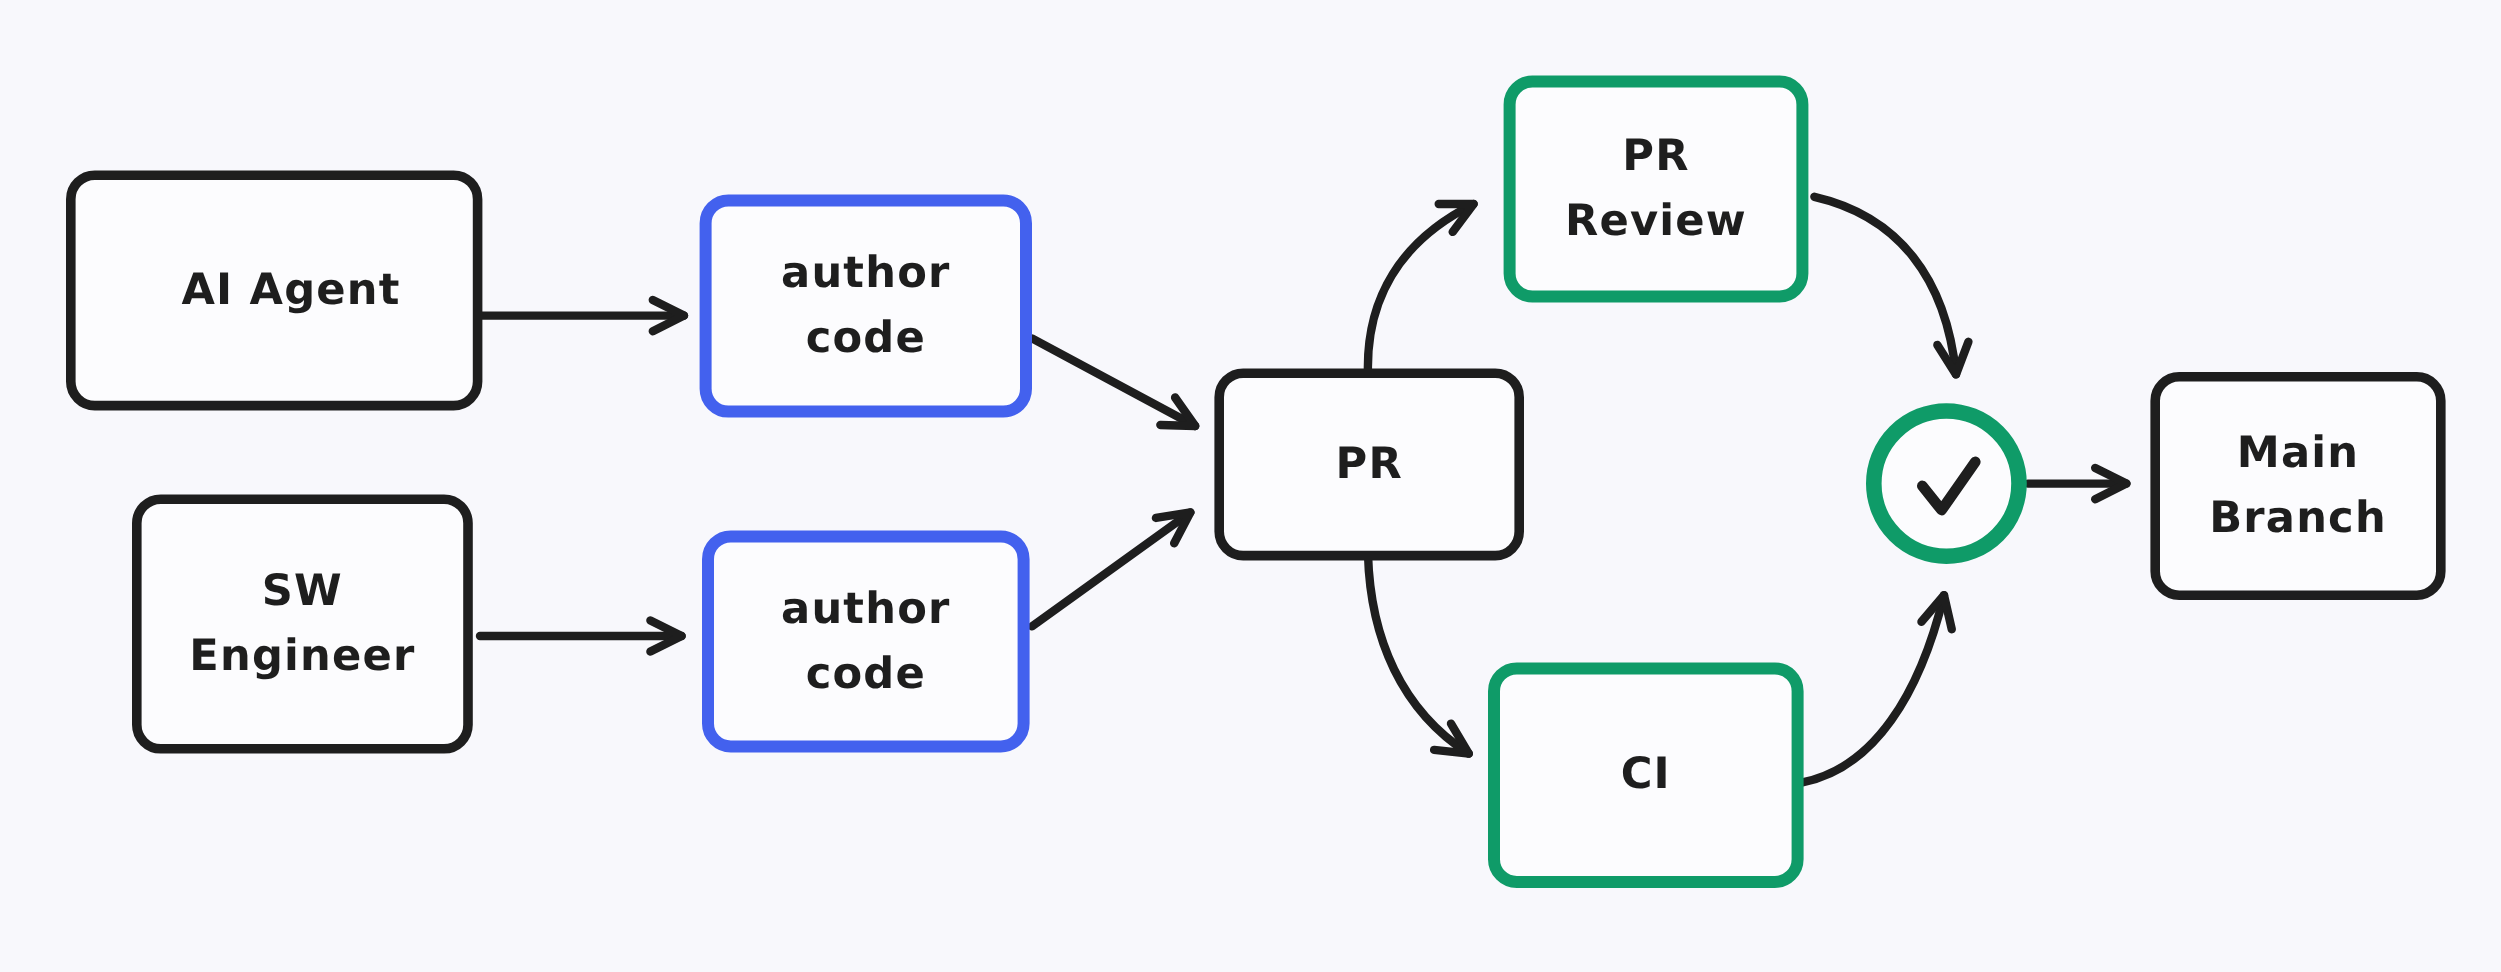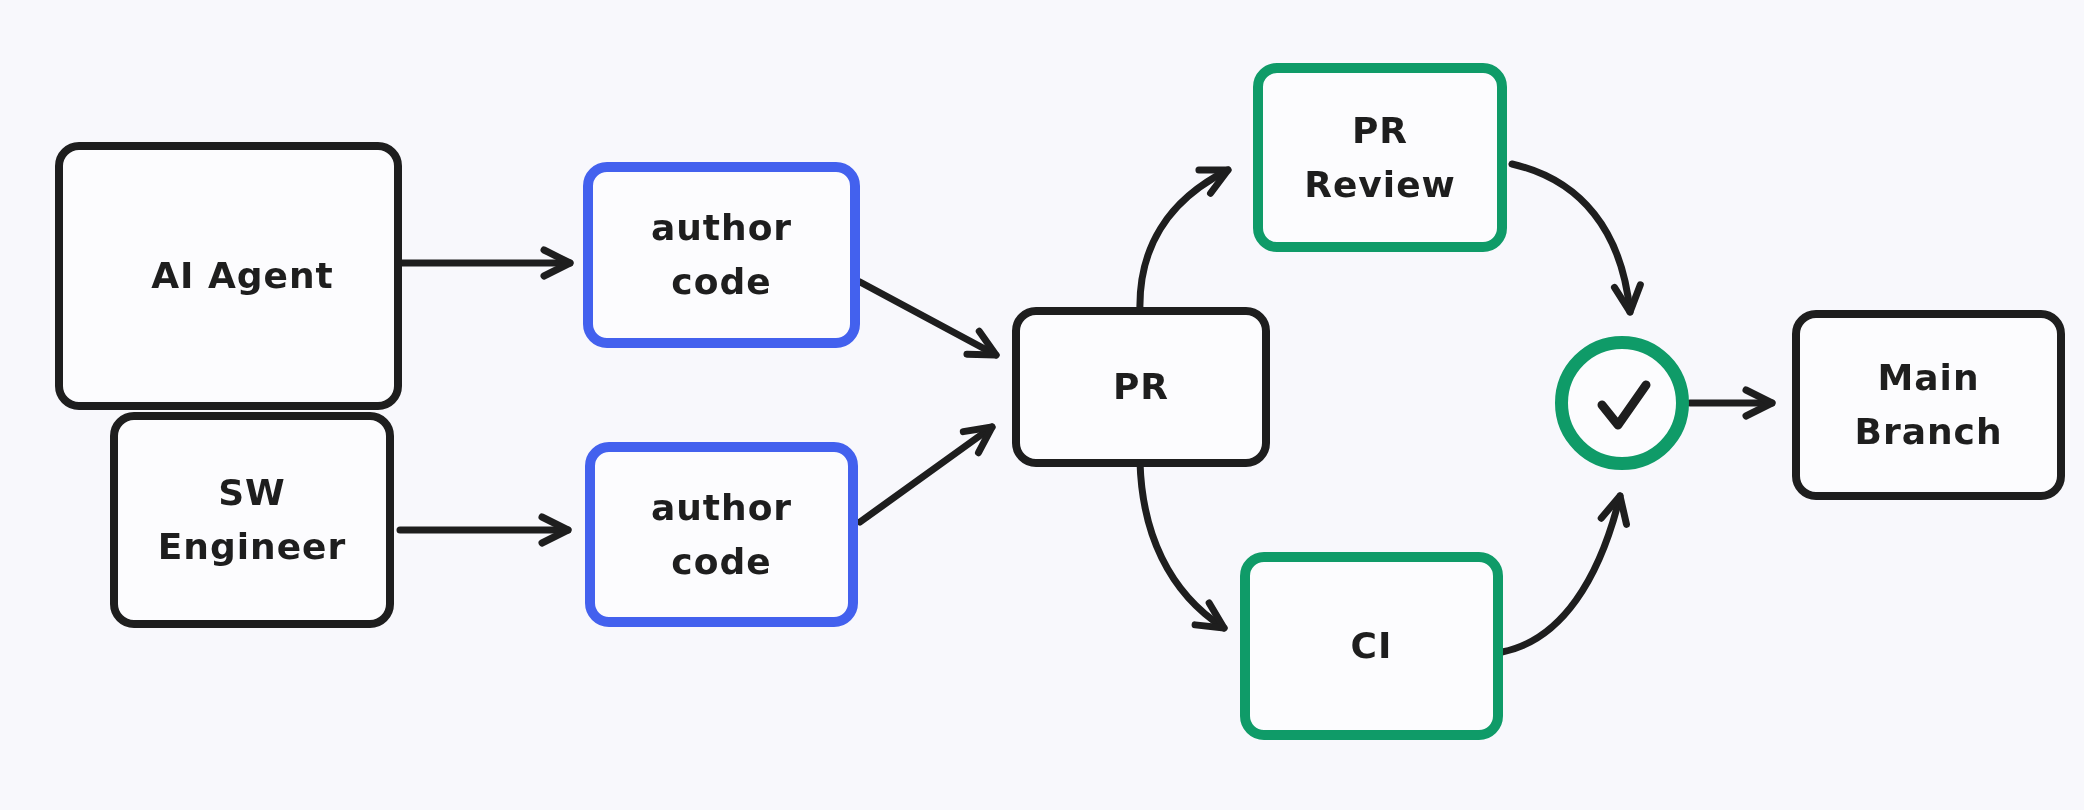--- a/index.html
+++ b/index.html
@@ -70,21 +70,21 @@
     <path class="arrow" marker-end="url(#arrowhead)" d="M 400 530 L 568 530"></path>
     <path class="arrow" marker-end="url(#arrowhead)" d="M 860 282 L 996 355"></path>
     <path class="arrow" marker-end="url(#arrowhead)" d="M 860 522 L 992 427"></path>
     <path class="arrow" marker-end="url(#arrowhead)" d="M 1140 312 C 1138 248 1168 200 1228 170"></path>
     <path class="arrow" marker-end="url(#arrowhead)" d="M 1140 462 C 1142 532 1168 592 1224 628"></path>
     <path class="arrow" marker-end="url(#arrowhead)" d="M 1512 164 C 1582 180 1622 232 1630 312"></path>
     <path class="arrow" marker-end="url(#arrowhead)" d="M 1502 652 C 1562 640 1600 578 1620 496"></path>
     <path class="arrow" marker-end="url(#arrowhead)" d="M 1690 403 L 1772 403"></path>
   </svg>
 
-  <div class="node black" style="left:55px;top:142px;width:347px;height:268px;padding-left:28px;">
+  <div class="node black" style="left:55px;top:142px;width:347px;height:200px;padding-left:28px;">
     <span class="node-label">AI Agent</span>
   </div>
 
   <div class="node black" style="left:62px;top:412px;width:284px;height:216px;margin-left:48px;">
     <span class="node-label">SW
 Engineer</span>
   </div>
 
   <div class="node blue" style="left:583px;top:162px;width:277px;height:186px;">
     <span class="node-label">author
@@ -108,18 +108,18 @@
   <div class="node green" style="left:1240px;top:552px;width:263px;height:188px;">
     <span class="node-label">CI</span>
   </div>
 
   <div id="check-circle">
     <svg width="108" height="108" viewBox="0 0 108 108">
       <polyline class="check-stroke" points="34,56 50,76 78,36"></polyline>
     </svg>
   </div>
 
-  <div class="node black" style="left:1792px;top:310px;width:273px;height:190px;">
+  <div class="node black" style="left:1792px;top:310px;width:246px;height:190px;">
     <span class="node-label">Main
 Branch</span>
   </div>
 
 </div>
 
 </body></html>

